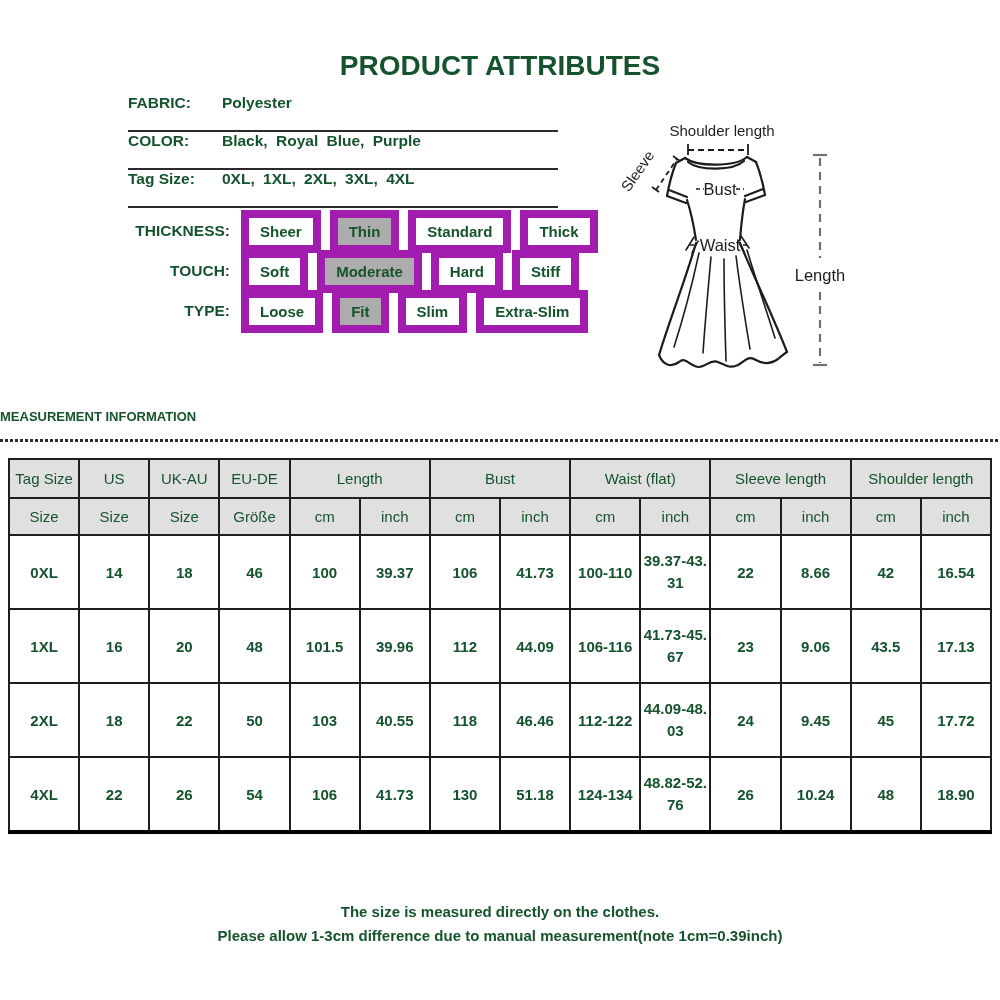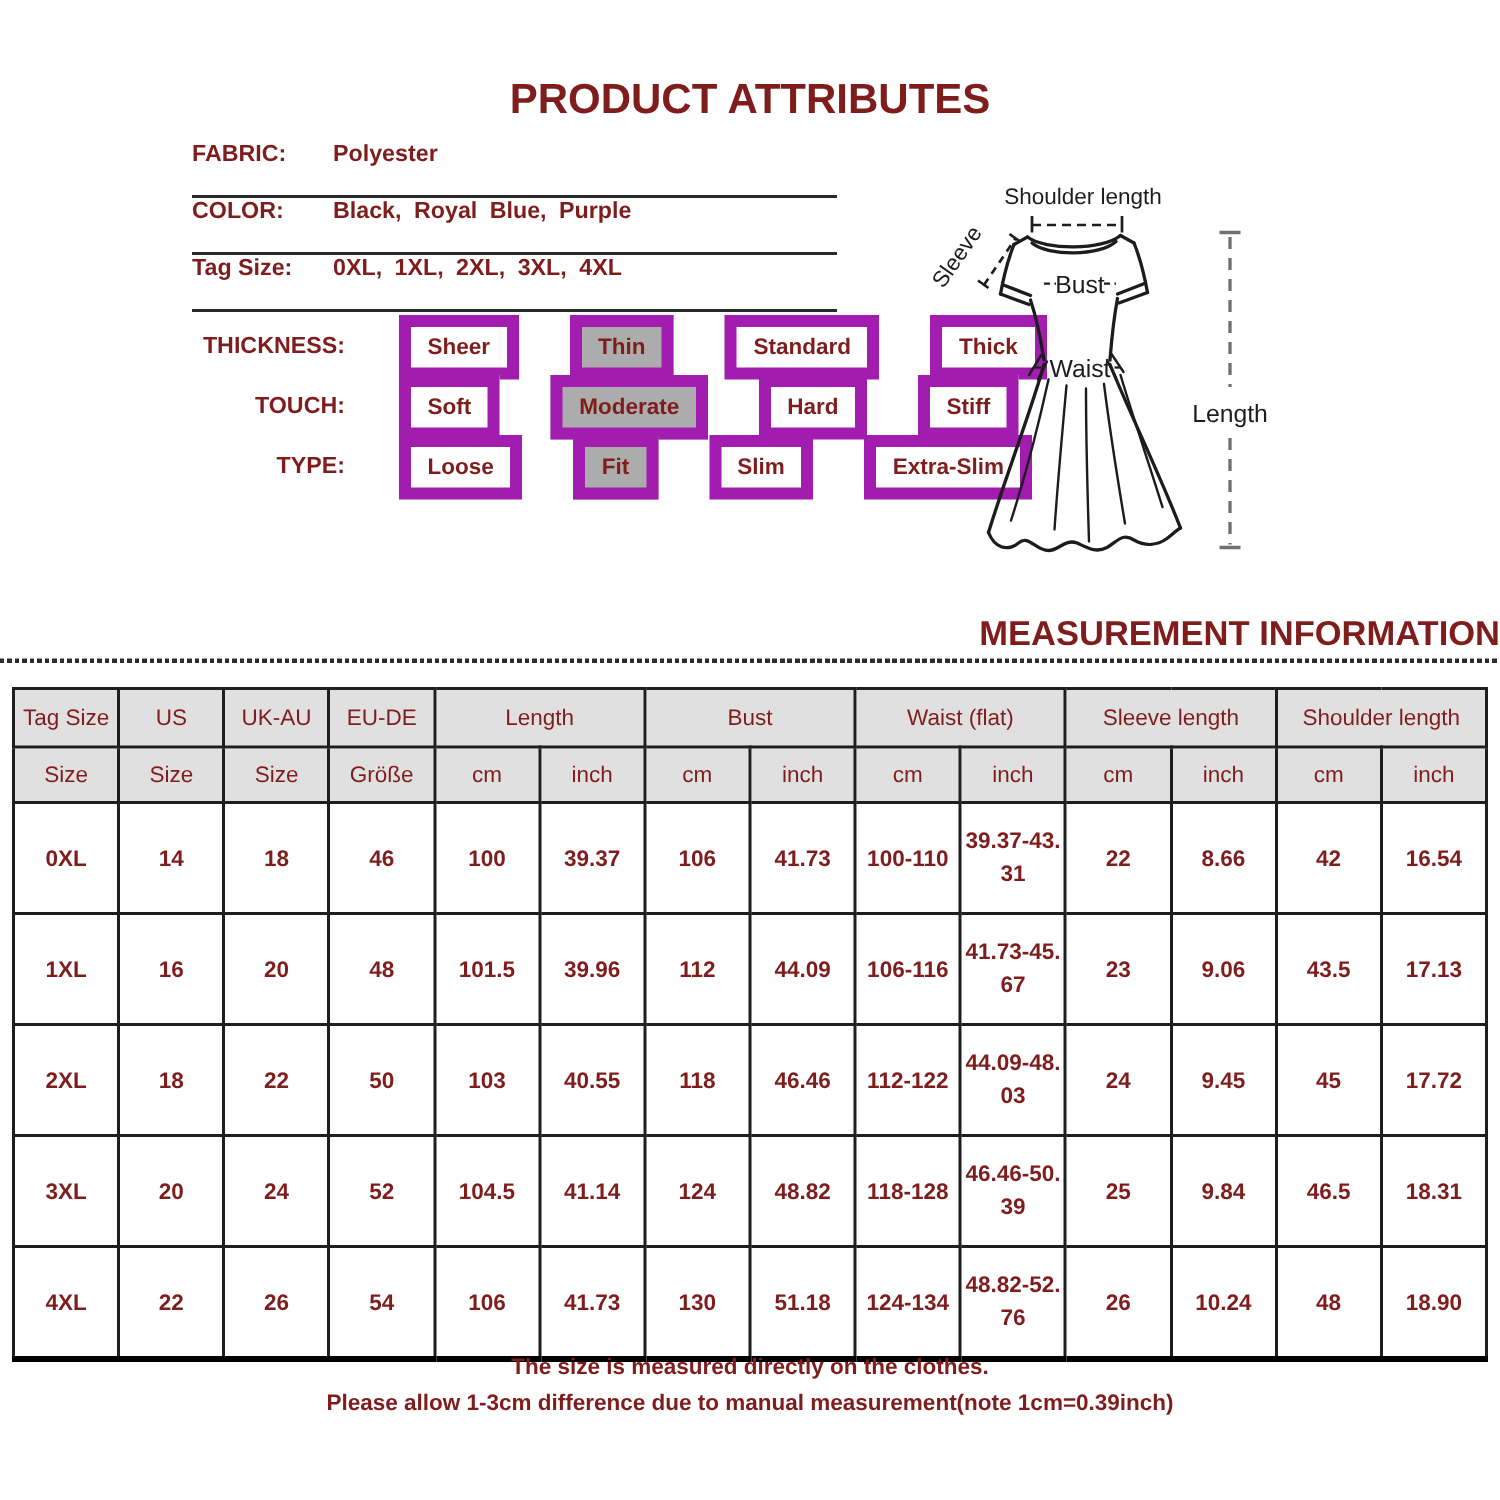--- a/index.html
+++ b/index.html
@@ -1,44 +1,44 @@
 <!DOCTYPE html>
 <html><head>
 <meta charset="utf-8">
 <style>
   html,body{margin:0;padding:0;background:#ffffff;}
   .page{position:relative;width:1000px;height:1000px;background:#fff;
-        font-family:"Liberation Sans","DejaVu Sans",sans-serif;color:#7f1d1d;overflow:hidden;}
+        font-family:"Liberation Sans","DejaVu Sans",sans-serif;color:#14532d;overflow:hidden;}
 
   
   .title{position:absolute;top:50px;left:0;width:100%;text-align:center;
          font-size:28px;font-weight:bold;margin:0;}
 
   
   .info-rows{position:absolute;left:128px;top:94px;width:430px;}
   .info-row{display:flex;align-items:flex-start;height:36px;border-bottom:2px solid #2a2a2a;font-weight:bold;}
   .info-label{width:94px;font-size:15.5px;flex:0 0 auto;}
   .info-value{font-size:15.5px;word-spacing:4px;}
 
   
   .opt-rows{position:absolute;left:128px;top:211px;}
-  .opt-row{display:flex;align-items:center;height:40px;gap:25px;}
+  .opt-row{display:flex;align-items:center;height:40px;}
   .opt-label{width:102px;text-align:right;margin-right:11px;font-weight:bold;font-size:15.5px;flex:0 0 auto;}
   .opt{display:inline-block;height:25px;line-height:25px;padding:1px 11px;border:8px solid #a21caf;
        margin-right:9px;font-weight:bold;font-size:15px;background:#ffffff;white-space:nowrap;}
   .opt.selected{background:#acacac;}
 
   
   .dress{position:absolute;left:600px;top:105px;width:280px;height:280px;}
   .dress text{font-size:15px;fill:#1d1d1d;font-family:"Liberation Sans","DejaVu Sans",sans-serif;}
   .dress .big{font-size:16.5px;}
 
   
-  .m-title{position:absolute;top:409px;left:0;width:100%;text-align:right;
-           font-size:23px;font-weight:bold;margin:0;}
+  .m-title{position:absolute;top:409px;left:0;width:100%;text-align:left;
+           font-size:13px;font-weight:bold;margin:0;}
   .dotted{position:absolute;top:439px;left:0;width:1000px;height:3px;
           background:repeating-linear-gradient(90deg,#2d2d2d 0 3px,#ffffff 3px 5px);}
 
   table.size{position:absolute;top:458px;left:8px;width:984px;border-collapse:collapse;table-layout:fixed;}
   .size th,.size td{border:2px solid #1e1e1e;text-align:center;font-weight:bold;padding:0 1px;overflow:hidden;}
   .size th{background:#e0e0e0;font-size:15px;height:37px;font-weight:normal;}
   .size thead tr.sub th{height:35px;margin-top:12px;}
   .size td{font-size:15px;height:72px;background:#fff;}
   .size tbody tr:last-child td{border-bottom:4px solid #000;}
   .wrap{word-break:break-all;line-height:1.5;}
@@ -249,36 +249,20 @@
         <td>118</td>
         <td>46.46</td>
         <td>112-122</td>
         <td class="wrap">44.09-48.03</td>
         <td>24</td>
         <td>9.45</td>
         <td>45</td>
         <td>17.72</td>
       </tr>
       <tr>
-        <td>3XL</td>
-        <td>20</td>
-        <td>24</td>
-        <td>52</td>
-        <td>104.5</td>
-        <td>41.14</td>
-        <td>124</td>
-        <td>48.82</td>
-        <td>118-128</td>
-        <td class="wrap">46.46-50.39</td>
-        <td>25</td>
-        <td>9.84</td>
-        <td>46.5</td>
-        <td>18.31</td>
-      </tr>
-      <tr>
         <td>4XL</td>
         <td>22</td>
         <td>26</td>
         <td>54</td>
         <td>106</td>
         <td>41.73</td>
         <td>130</td>
         <td>51.18</td>
         <td>124-134</td>
         <td class="wrap">48.82-52.76</td>

